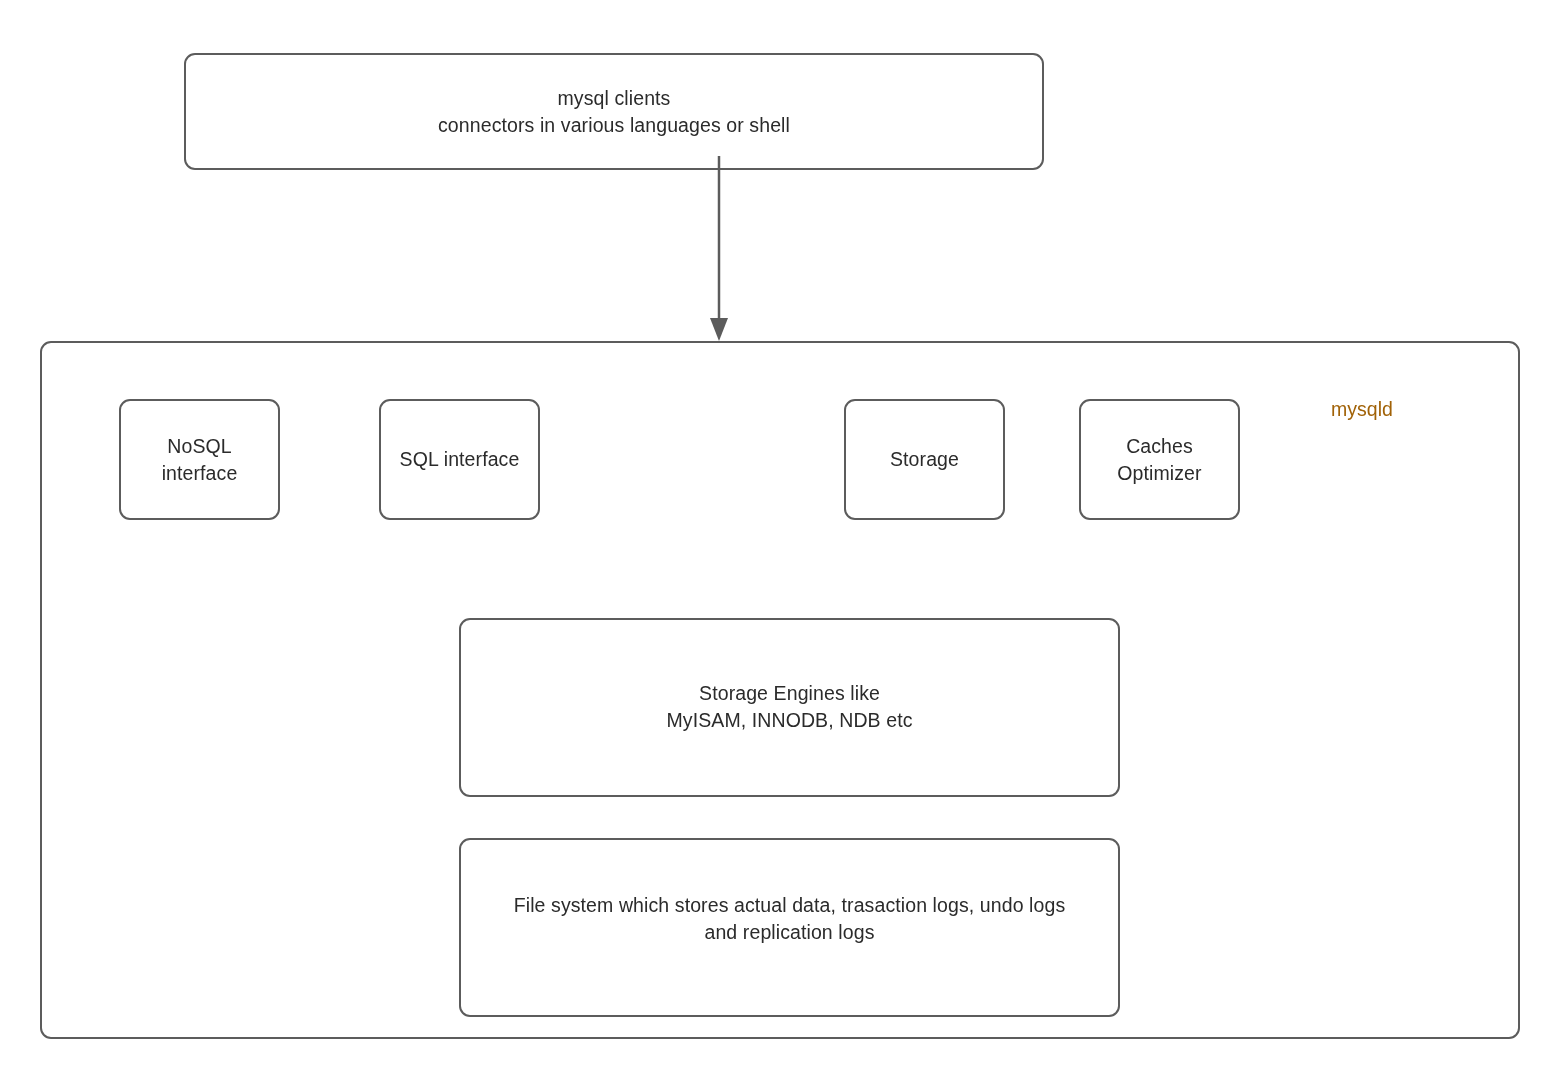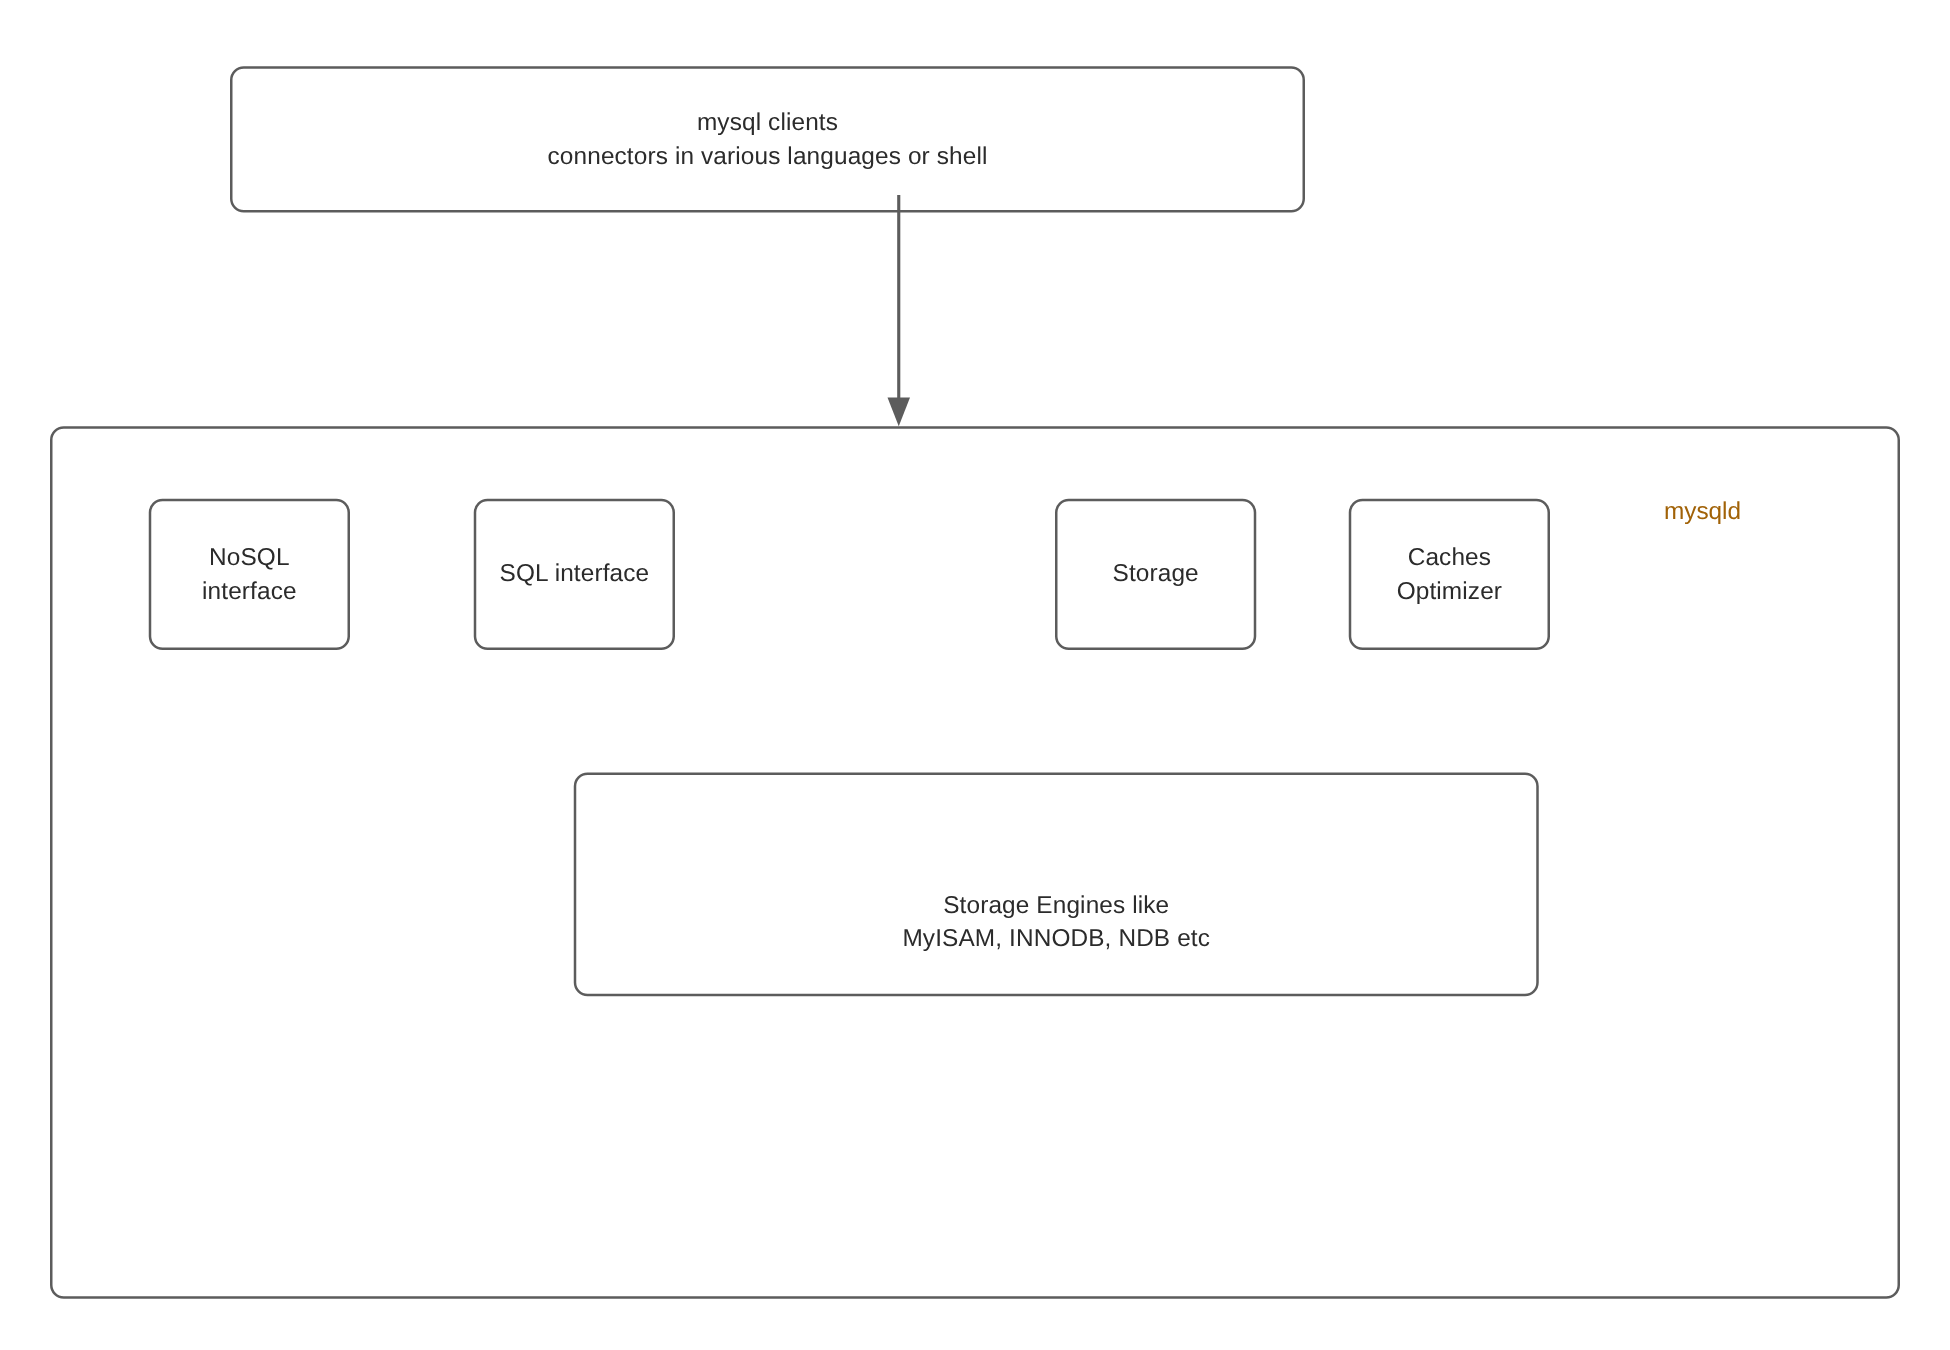--- a/index.html
+++ b/index.html
@@ -78,23 +78,23 @@
   #comp-0 { left: 119px;  width: 161px; }
   #comp-1 { left: 379px;  width: 161px; }
   #comp-2 { left: 609px;  width: 162px; }
   #comp-3 { left: 844px;  width: 161px; }
   #comp-4 { left: 1079px; width: 161px; }
 
   
   #storage-box {
     left: 459px;
     top: 618px;
-    width: 772px;
+    width: 661px;
     height: 179px;
-    align-items: center;
+    align-items: flex-start;
     padding-top: 60px;
   }
   #filesystem-box {
     left: 459px;
     top: 838px;
     width: 661px;
     height: 179px;
     align-items: flex-start;
     padding-top: 52px;
   }
@@ -145,14 +145,18 @@
   <div class="box component-box" id="comp-4">
     <div class="box-label">Caches
 Optimizer</div>
   </div>
 
   <div class="box" id="storage-box">
     <div class="box-label">Storage Engines like
 MyISAM, INNODB, NDB etc</div>
   </div>
 
+  <div class="box" id="filesystem-box">
+    <div class="box-label">File system which stores actual data, trasaction logs, undo logs
+and replication logs</div>
+  </div>
 
 </div>
 
 </body></html>

